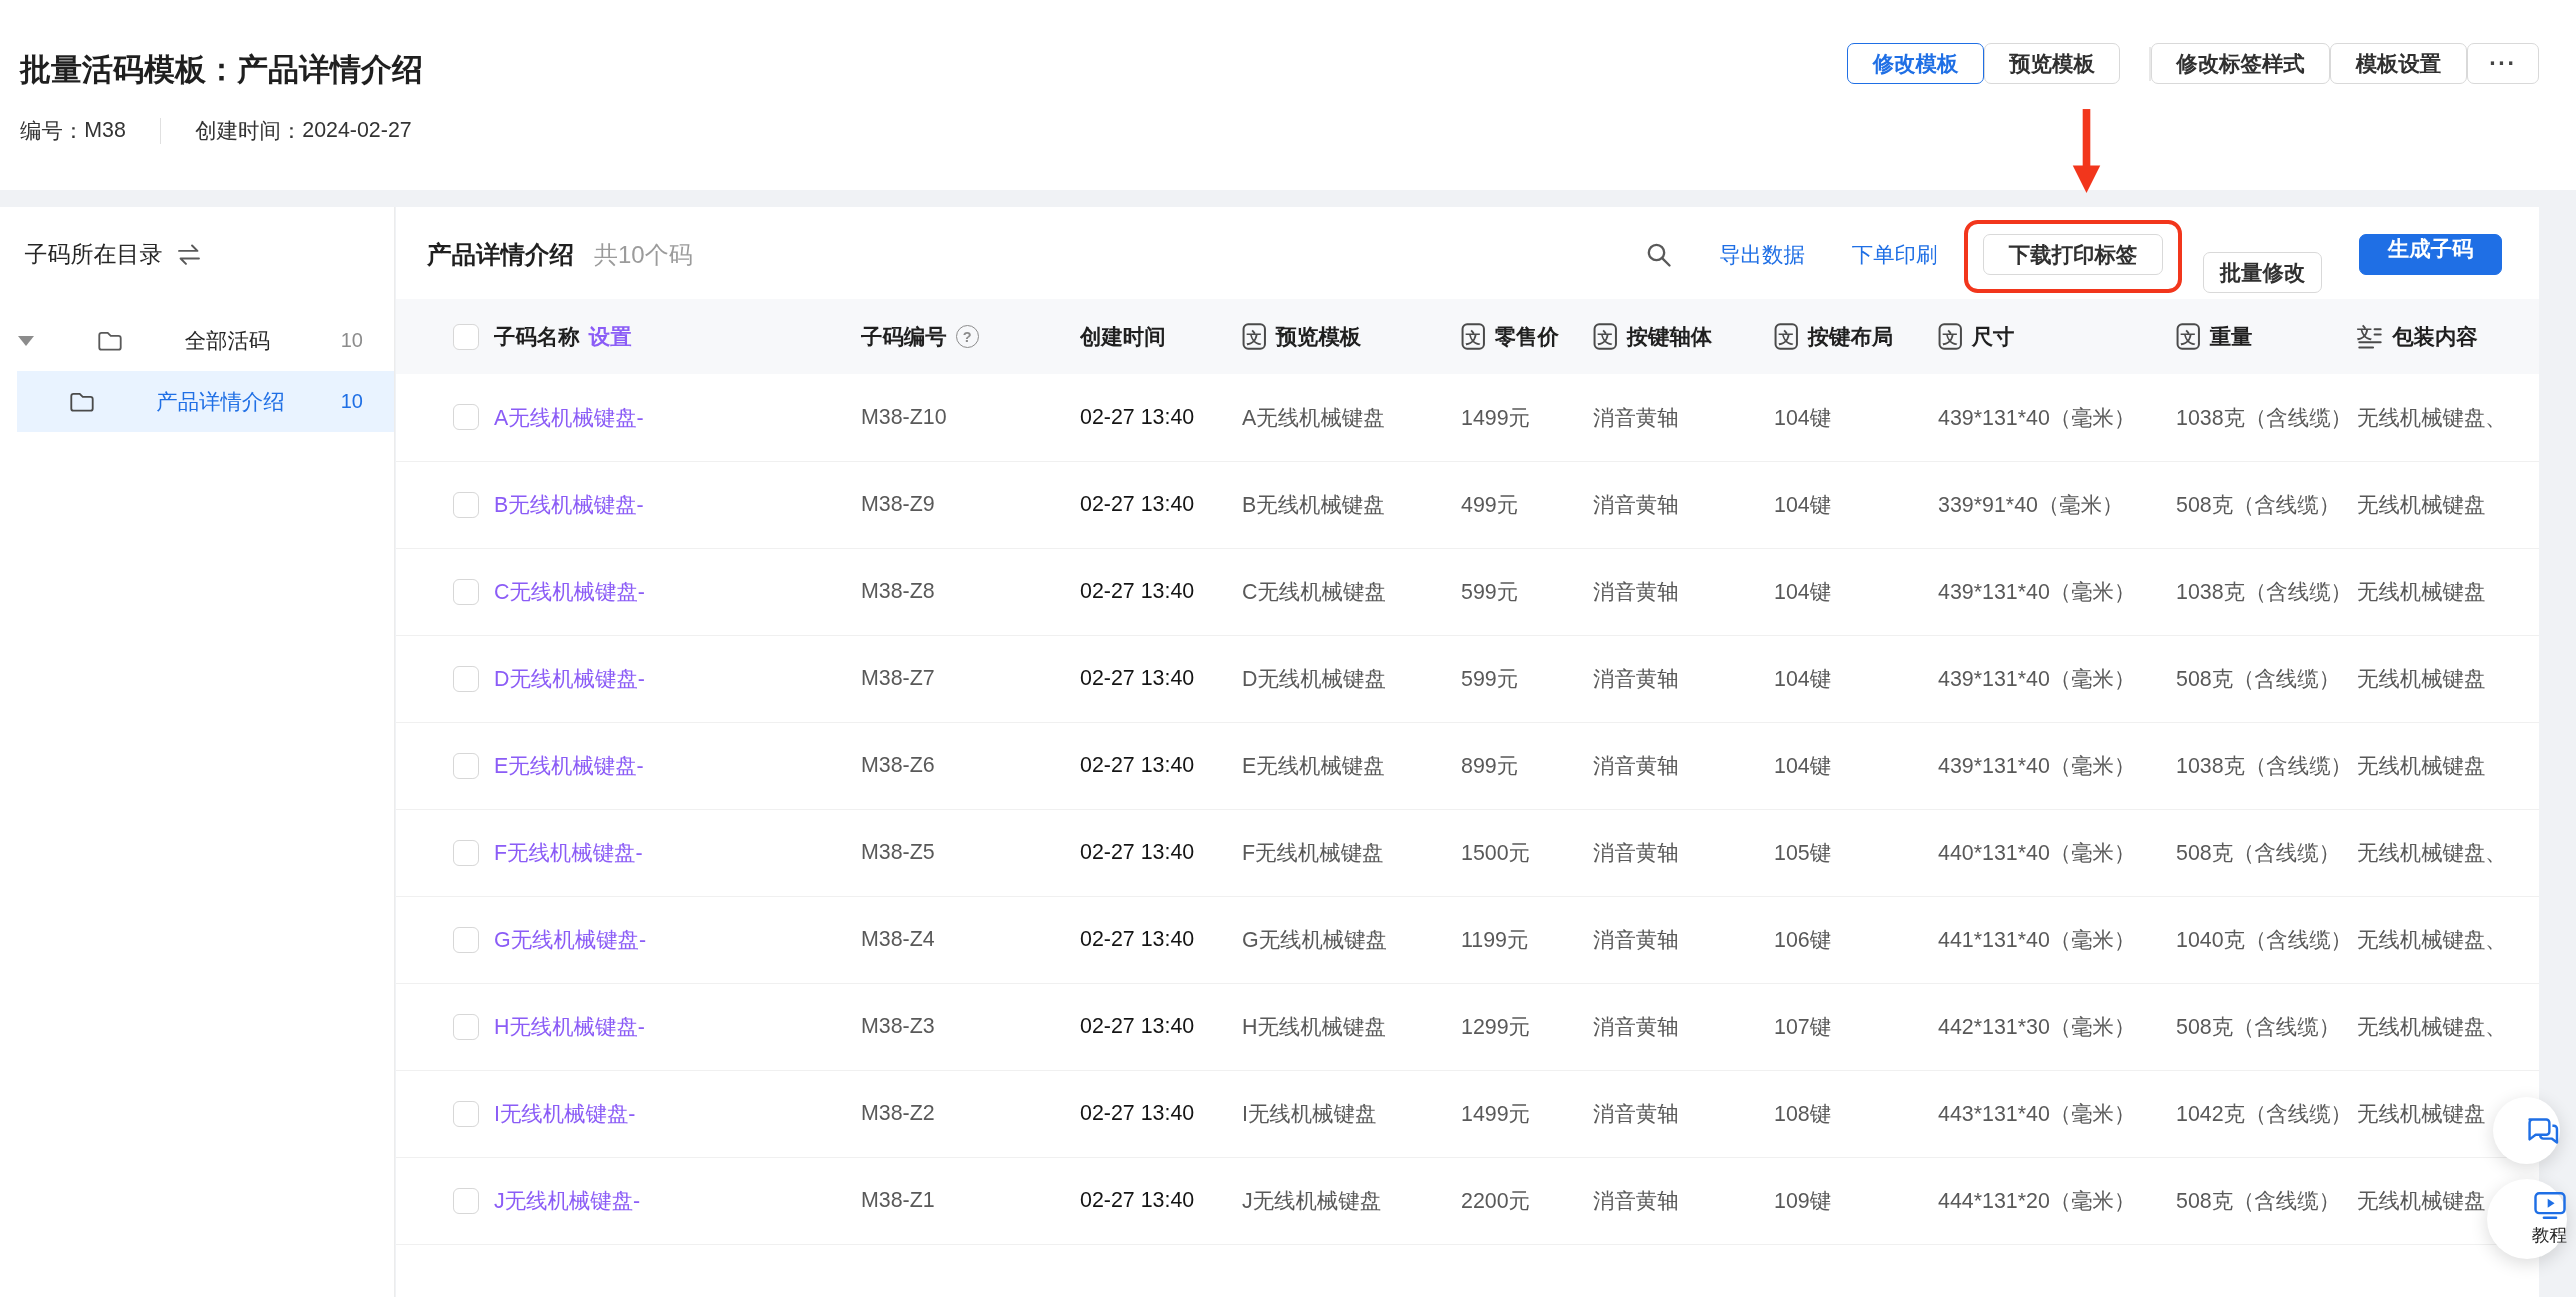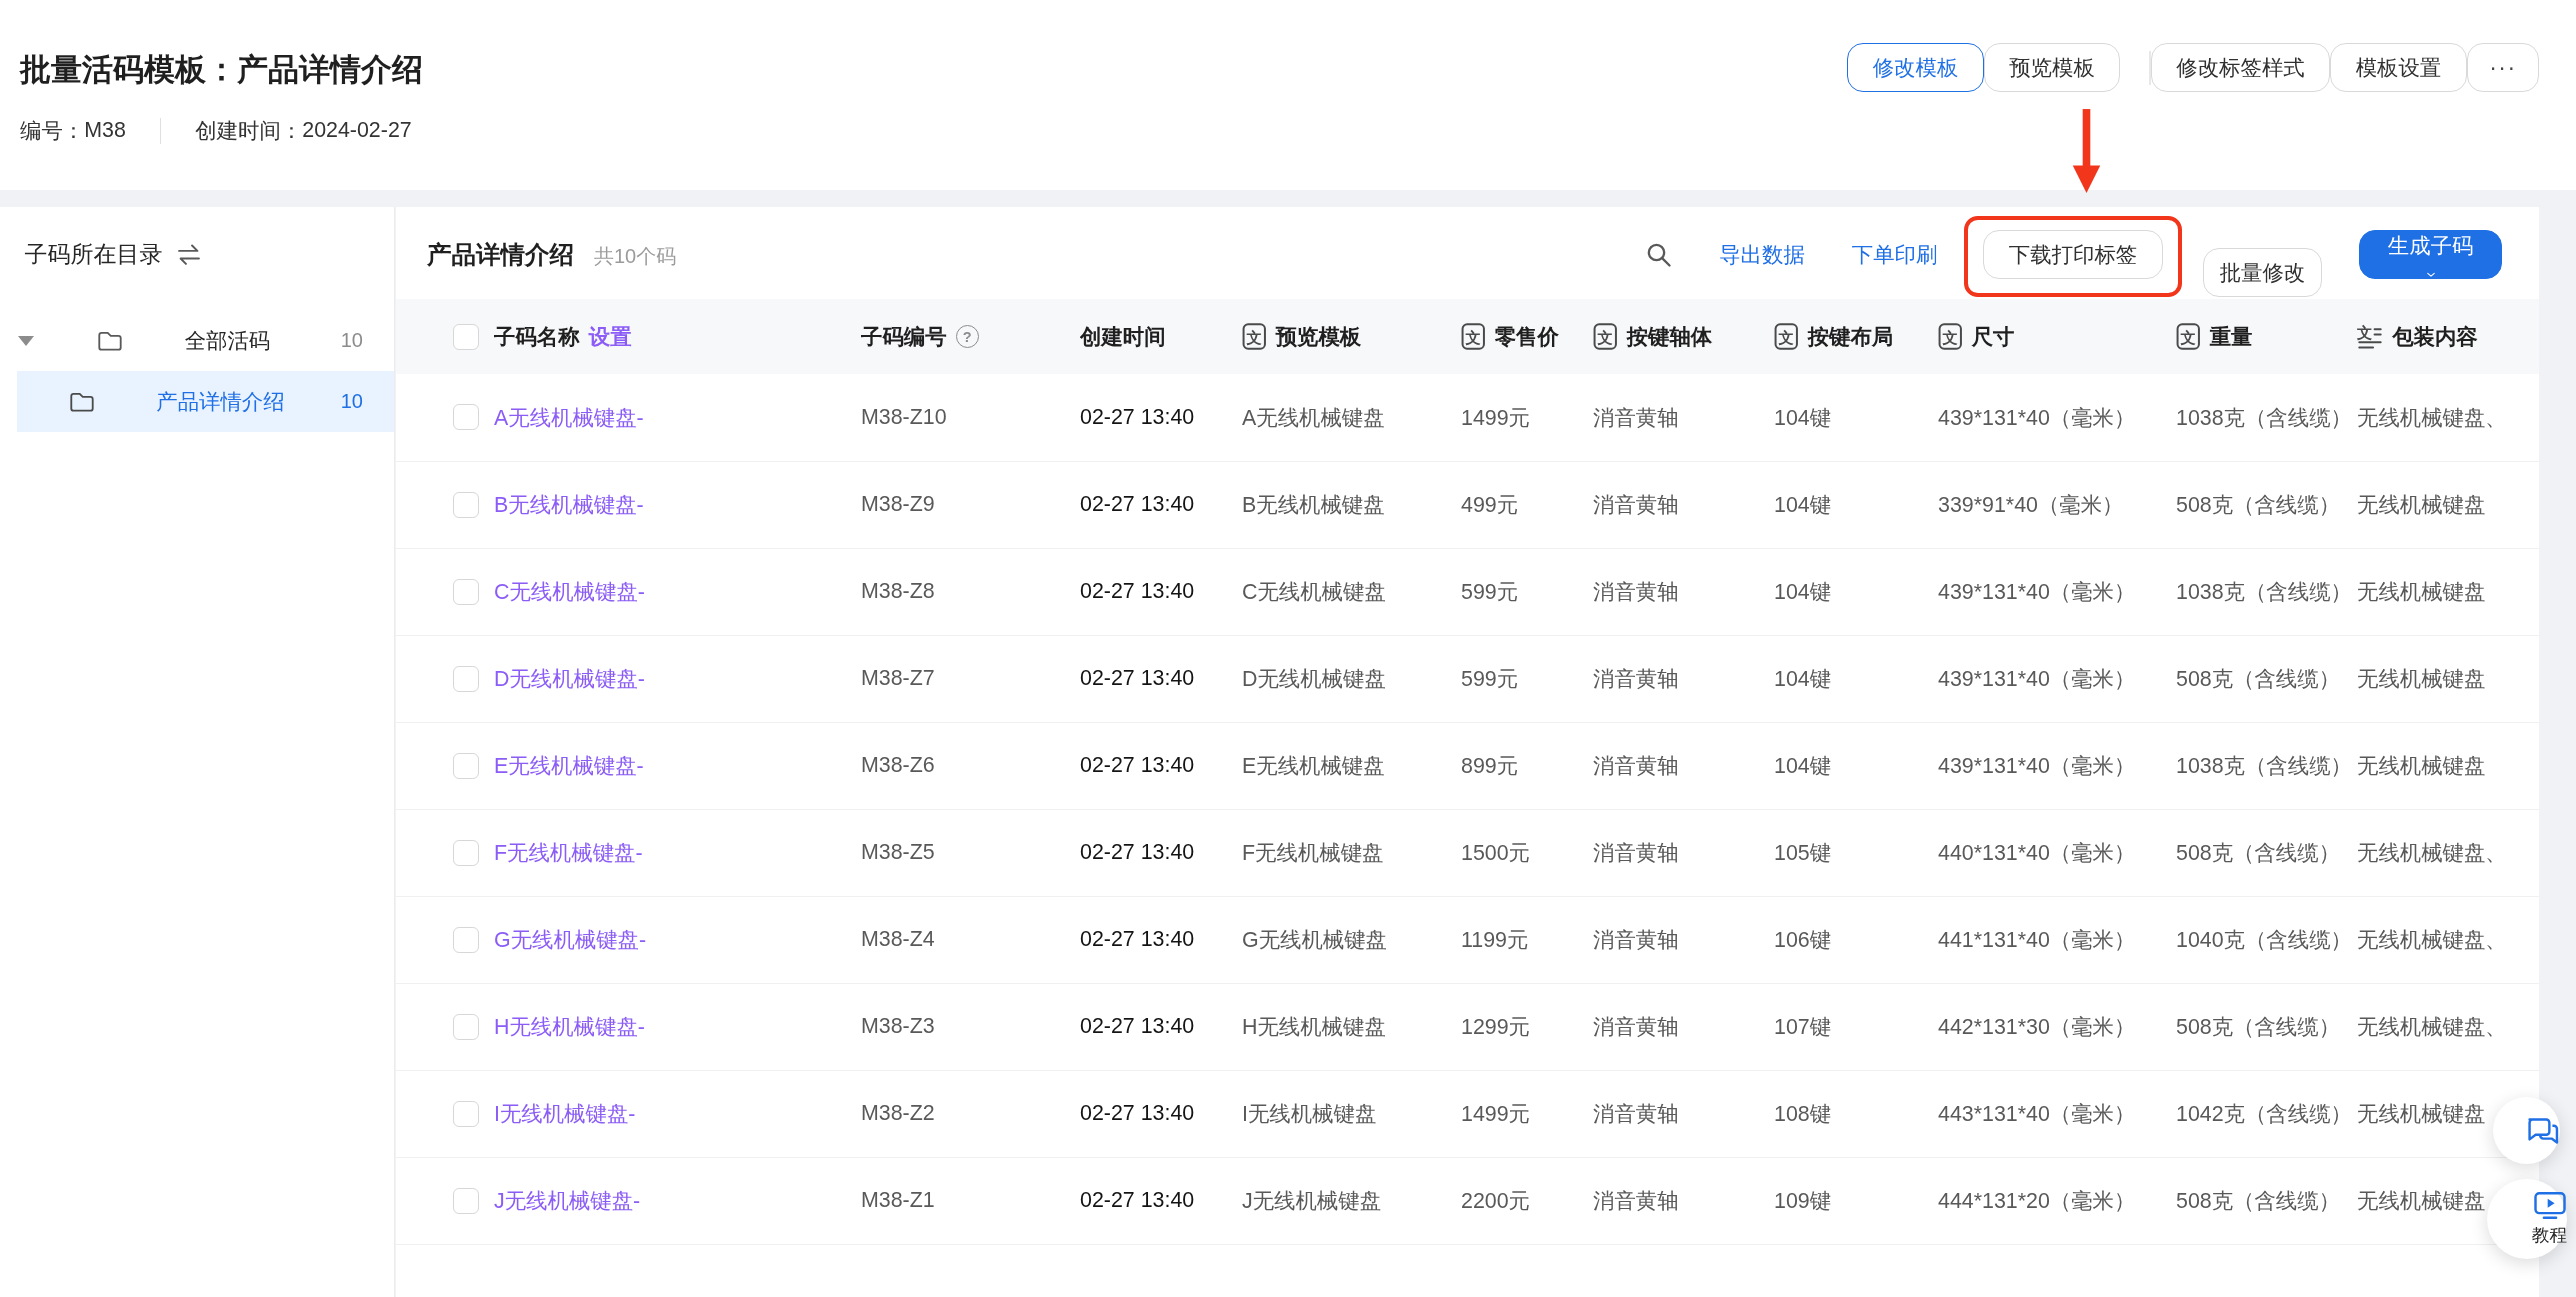--- a/index.html
+++ b/index.html
@@ -7,23 +7,23 @@
     font-family:"Liberation Sans","DejaVu Sans",sans-serif;
     background:#f0f2f5; color:#1f1f1f; }
   .page { position:relative; width:2576px; height:1298px; }
 
   
   .top-header { position:absolute; left:0; top:0; width:2576px; height:190px; background:#fff; }
   .page-title { position:absolute; left:20px; top:49px; font-size:31px; font-weight:700; color:#1f1f1f; }
   .meta-row { position:absolute; left:20px; top:116px; display:flex; align-items:center; font-size:21.4px; color:#333; }
   .meta-divider { width:1.5px; height:26px; background:#e0e0e0; margin:0 34px; }
   .header-actions { position:absolute; top:43px; right:37px; display:flex; align-items:center; }
-  .btn { display:inline-flex; align-items:center; justify-content:center; height:49px;
-    border:1.5px solid #d9d9d9; border-radius:16px; background:#fff; font-size:21.4px; color:#303030;
-    padding:0 24.5px; cursor:pointer; white-space:nowrap; }
+  .btn { display:inline-flex; align-items:center; justify-content:center; height:41px;
+    border:1.5px solid #d9d9d9; border-radius:7px; background:#fff; font-size:21.4px; color:#303030;
+    padding:0 24.5px; cursor:pointer; white-space:nowrap;font-weight:bold; }
   .btn-outline-primary { border-color:#1f6fe5; color:#1f6fe5; }
   .header-actions .btn { }
   .header-actions .btn:first-child { margin-left:0; }
   .action-divider { width:1.5px; height:34px; background:#e8e8e8; margin-left:29px; }
   .btn-more { padding:0 21.4px; font-size:23px; letter-spacing:1.5px; color:#444; }
 
   
   .anno-arrow { position:absolute; left:2068px; top:106px; width:37px; height:90px; pointer-events:none; }
 
   
@@ -39,21 +39,21 @@
     border-right:8.4px solid transparent; border-top:10px solid #8c8c8c; }
   .folder-icon { margin-left:17px; margin-right:15.3px; flex:0 0 auto; }
   .tree-row.selected .folder-icon { margin-left:52px; }
 
   .main-panel { position:absolute; left:396px; top:0; width:2143px; height:1091px; background:#fff; }
 
   
   .main-toolbar { position:relative; height:49px; margin-top:23px; display:flex; align-items:center; }
   .table-title-block { display:flex; align-items:baseline; margin-left:31px; }
   .table-title { font-size:24.5px; font-weight:700; color:#1f1f1f; }
-  .table-subtitle { margin-left:20px; font-size:20px; color:#9b9b9b; }
+  .table-subtitle { margin-left:20px; font-size:24px; color:#9b9b9b; }
   .toolbar-right { position:absolute; right:37px; top:0; height:49px; display:flex; align-items:center; }
   .tool-link { font-size:21.4px; color:#1f6fe5; cursor:pointer; white-space:nowrap; }
   .search-icon-wrap { margin-right:47px; display:flex; align-items:center; }
   .ml-gap { margin-left:47px; }
   .download-wrap { position:relative; margin-left:46px; }
   .anno-box { position:absolute; left:-19px; top:-13.8px; right:-19px; bottom:-17.6px;
     border:4.6px solid #f2361c; border-radius:13.8px; pointer-events:none; }
   .btn-primary { background:#1f6fe5; border-color:#1f6fe5; color:#fff; gap:12.2px; padding:0 27.6px;flex-direction:column; }
 
   

